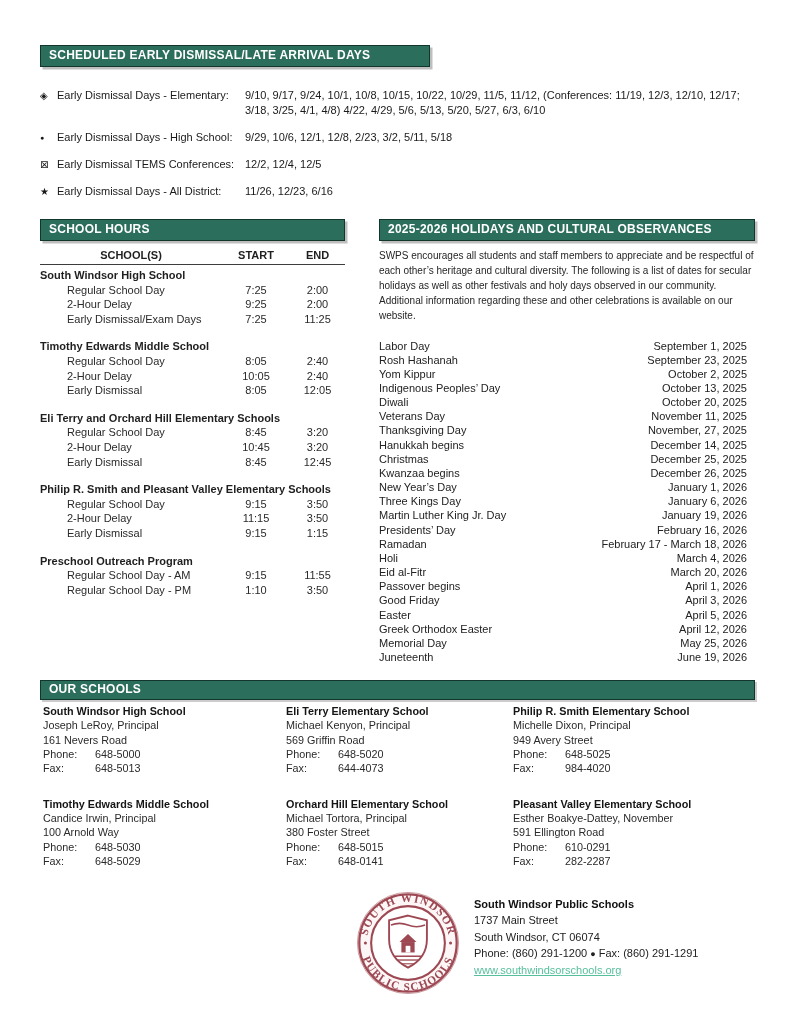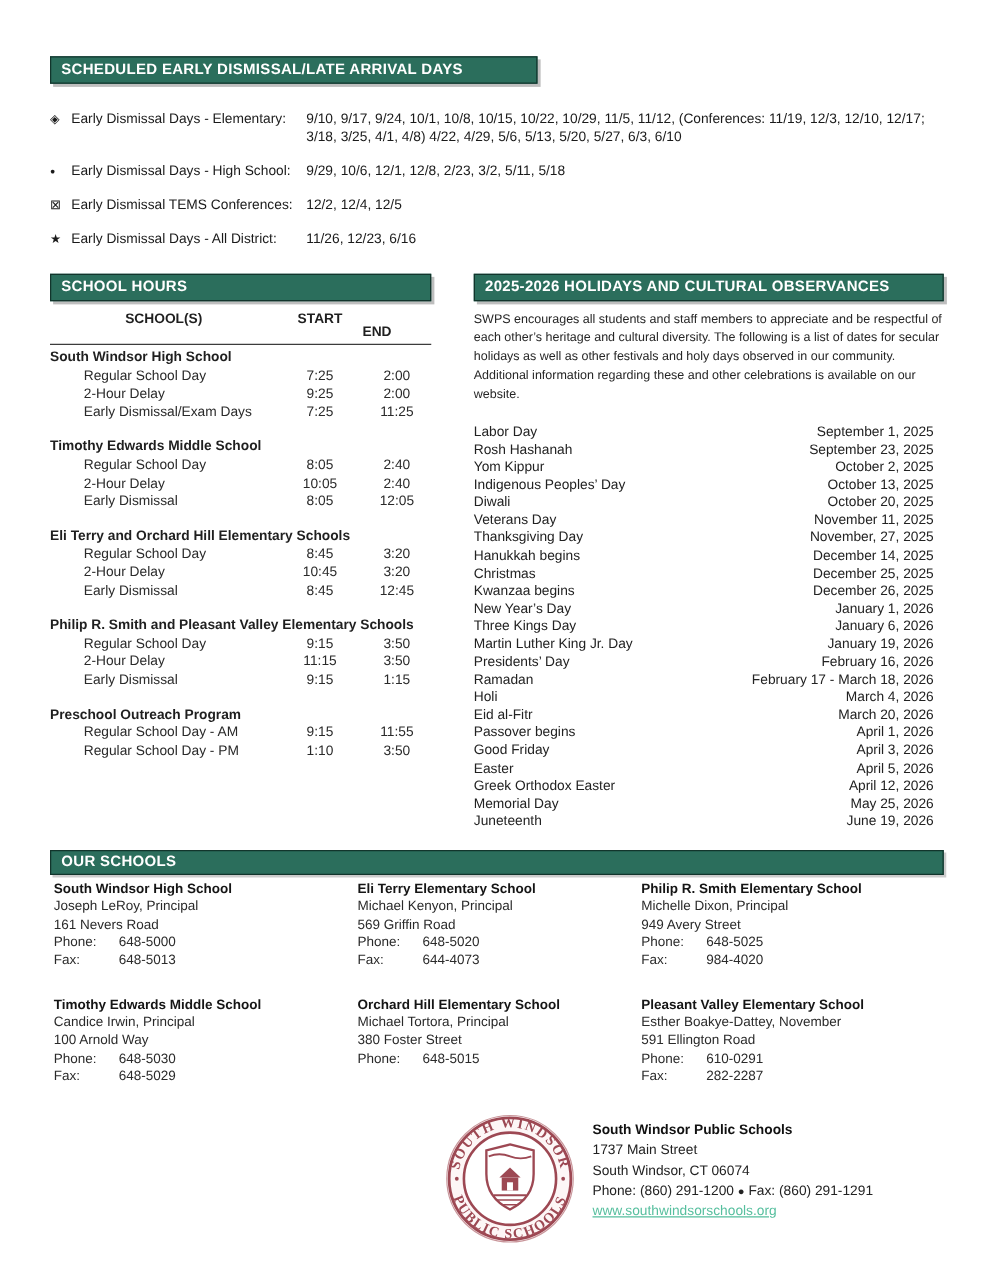--- a/index.html
+++ b/index.html
@@ -30,21 +30,21 @@
   .d-dates { color:#1a1a1a; padding-left:2px; }
   
   .two-col { display:flex; gap:34px; margin-top:20px; }
   .col-left  { width:305px; flex:0 0 305px; }
   .col-right { width:376px; flex:0 0 376px; }
   
   .hours-table { margin-top:8px; }
   .hours-header { display:flex; font-weight:bold; font-size:11px; padding-bottom:3px; border-bottom:1.6px solid #3c3c3c; margin-bottom:3px; }
   .h-name { flex:0 0 182px; text-align:center; }
   .h-start { flex:0 0 68px; text-align:center; }
-  .h-end { flex:1; text-align:left;margin-top:11px; }
+  .h-end { flex:1; text-align:center; }
   .hours-group + .hours-group { margin-top:13px; }
   .g-name { font-weight:bold; line-height:14.6px; }
   .hours-row { display:flex; line-height:14.6px; color:#2a2a2a; }
   .r-name { flex:0 0 182px; padding-left:27px; box-sizing:border-box; }
   .r-start { flex:0 0 68px; text-align:center; }
   .r-end { flex:1; text-align:center; }
   
   .holiday-intro {
     margin:8px 0 0 0; color:#262626;
     font-size:10px; line-height:14.9px;
@@ -415,20 +415,23 @@
           <span class="s-label" data-name="fax-label">Fax:</span><span data-name="school-fax-number">648-5029</span>
         </div>
       </div>
 
       <div class="school-card" data-name="school-card">
         <div class="s-name" data-name="school-name">Orchard Hill Elementary School</div>
         <div data-name="school-principal">Michael Tortora, Principal</div>
         <div data-name="school-address">380 Foster Street</div>
         <div class="s-line" data-name="school-phone-line">
           <span class="s-label" data-name="phone-label">Phone:</span><span data-name="school-phone-number">648-5015</span>
+        </div>
+        <div class="s-line" data-name="school-fax-line">
+          <span class="s-label" data-name="fax-label">Fax:</span><span data-name="school-fax-number">648-0141</span>
         </div>
       </div>
 
       <div class="school-card" data-name="school-card">
         <div class="s-name" data-name="school-name">Pleasant Valley Elementary School</div>
         <div data-name="school-principal">Esther Boakye-Dattey, November</div>
         <div data-name="school-address">591 Ellington Road</div>
         <div class="s-line" data-name="school-phone-line">
           <span class="s-label" data-name="phone-label">Phone:</span><span data-name="school-phone-number">610-0291</span>
         </div>

